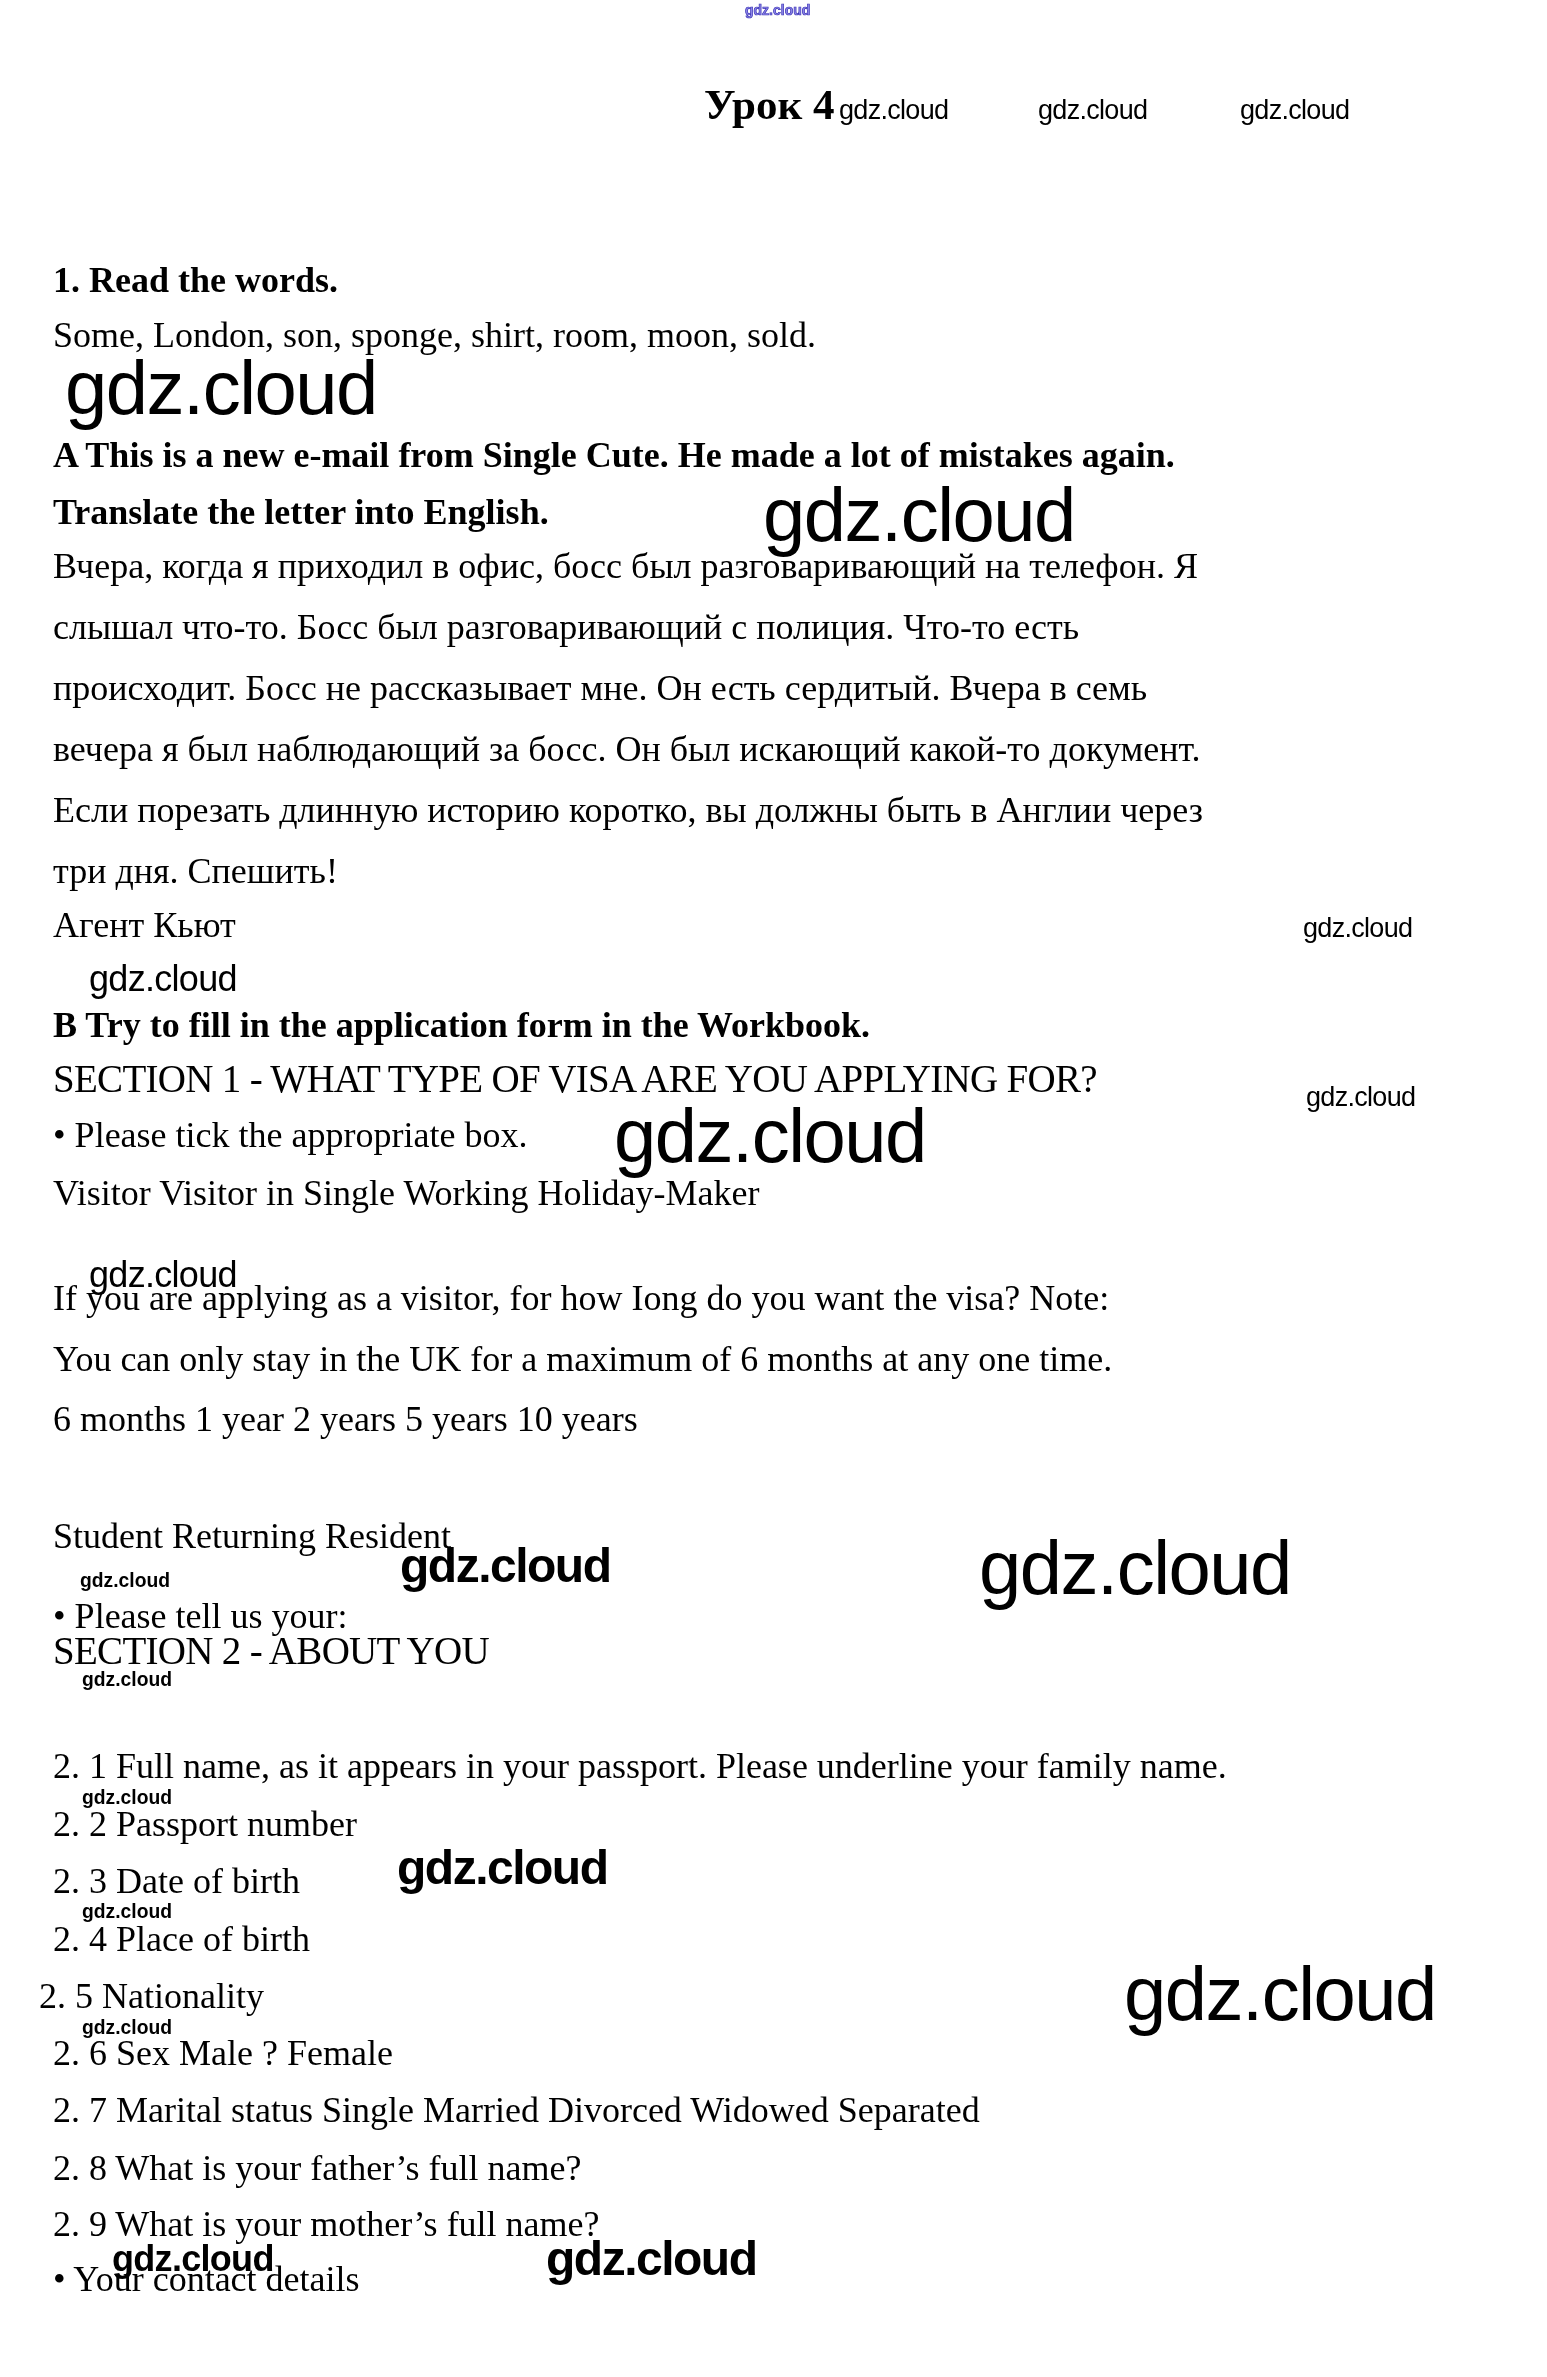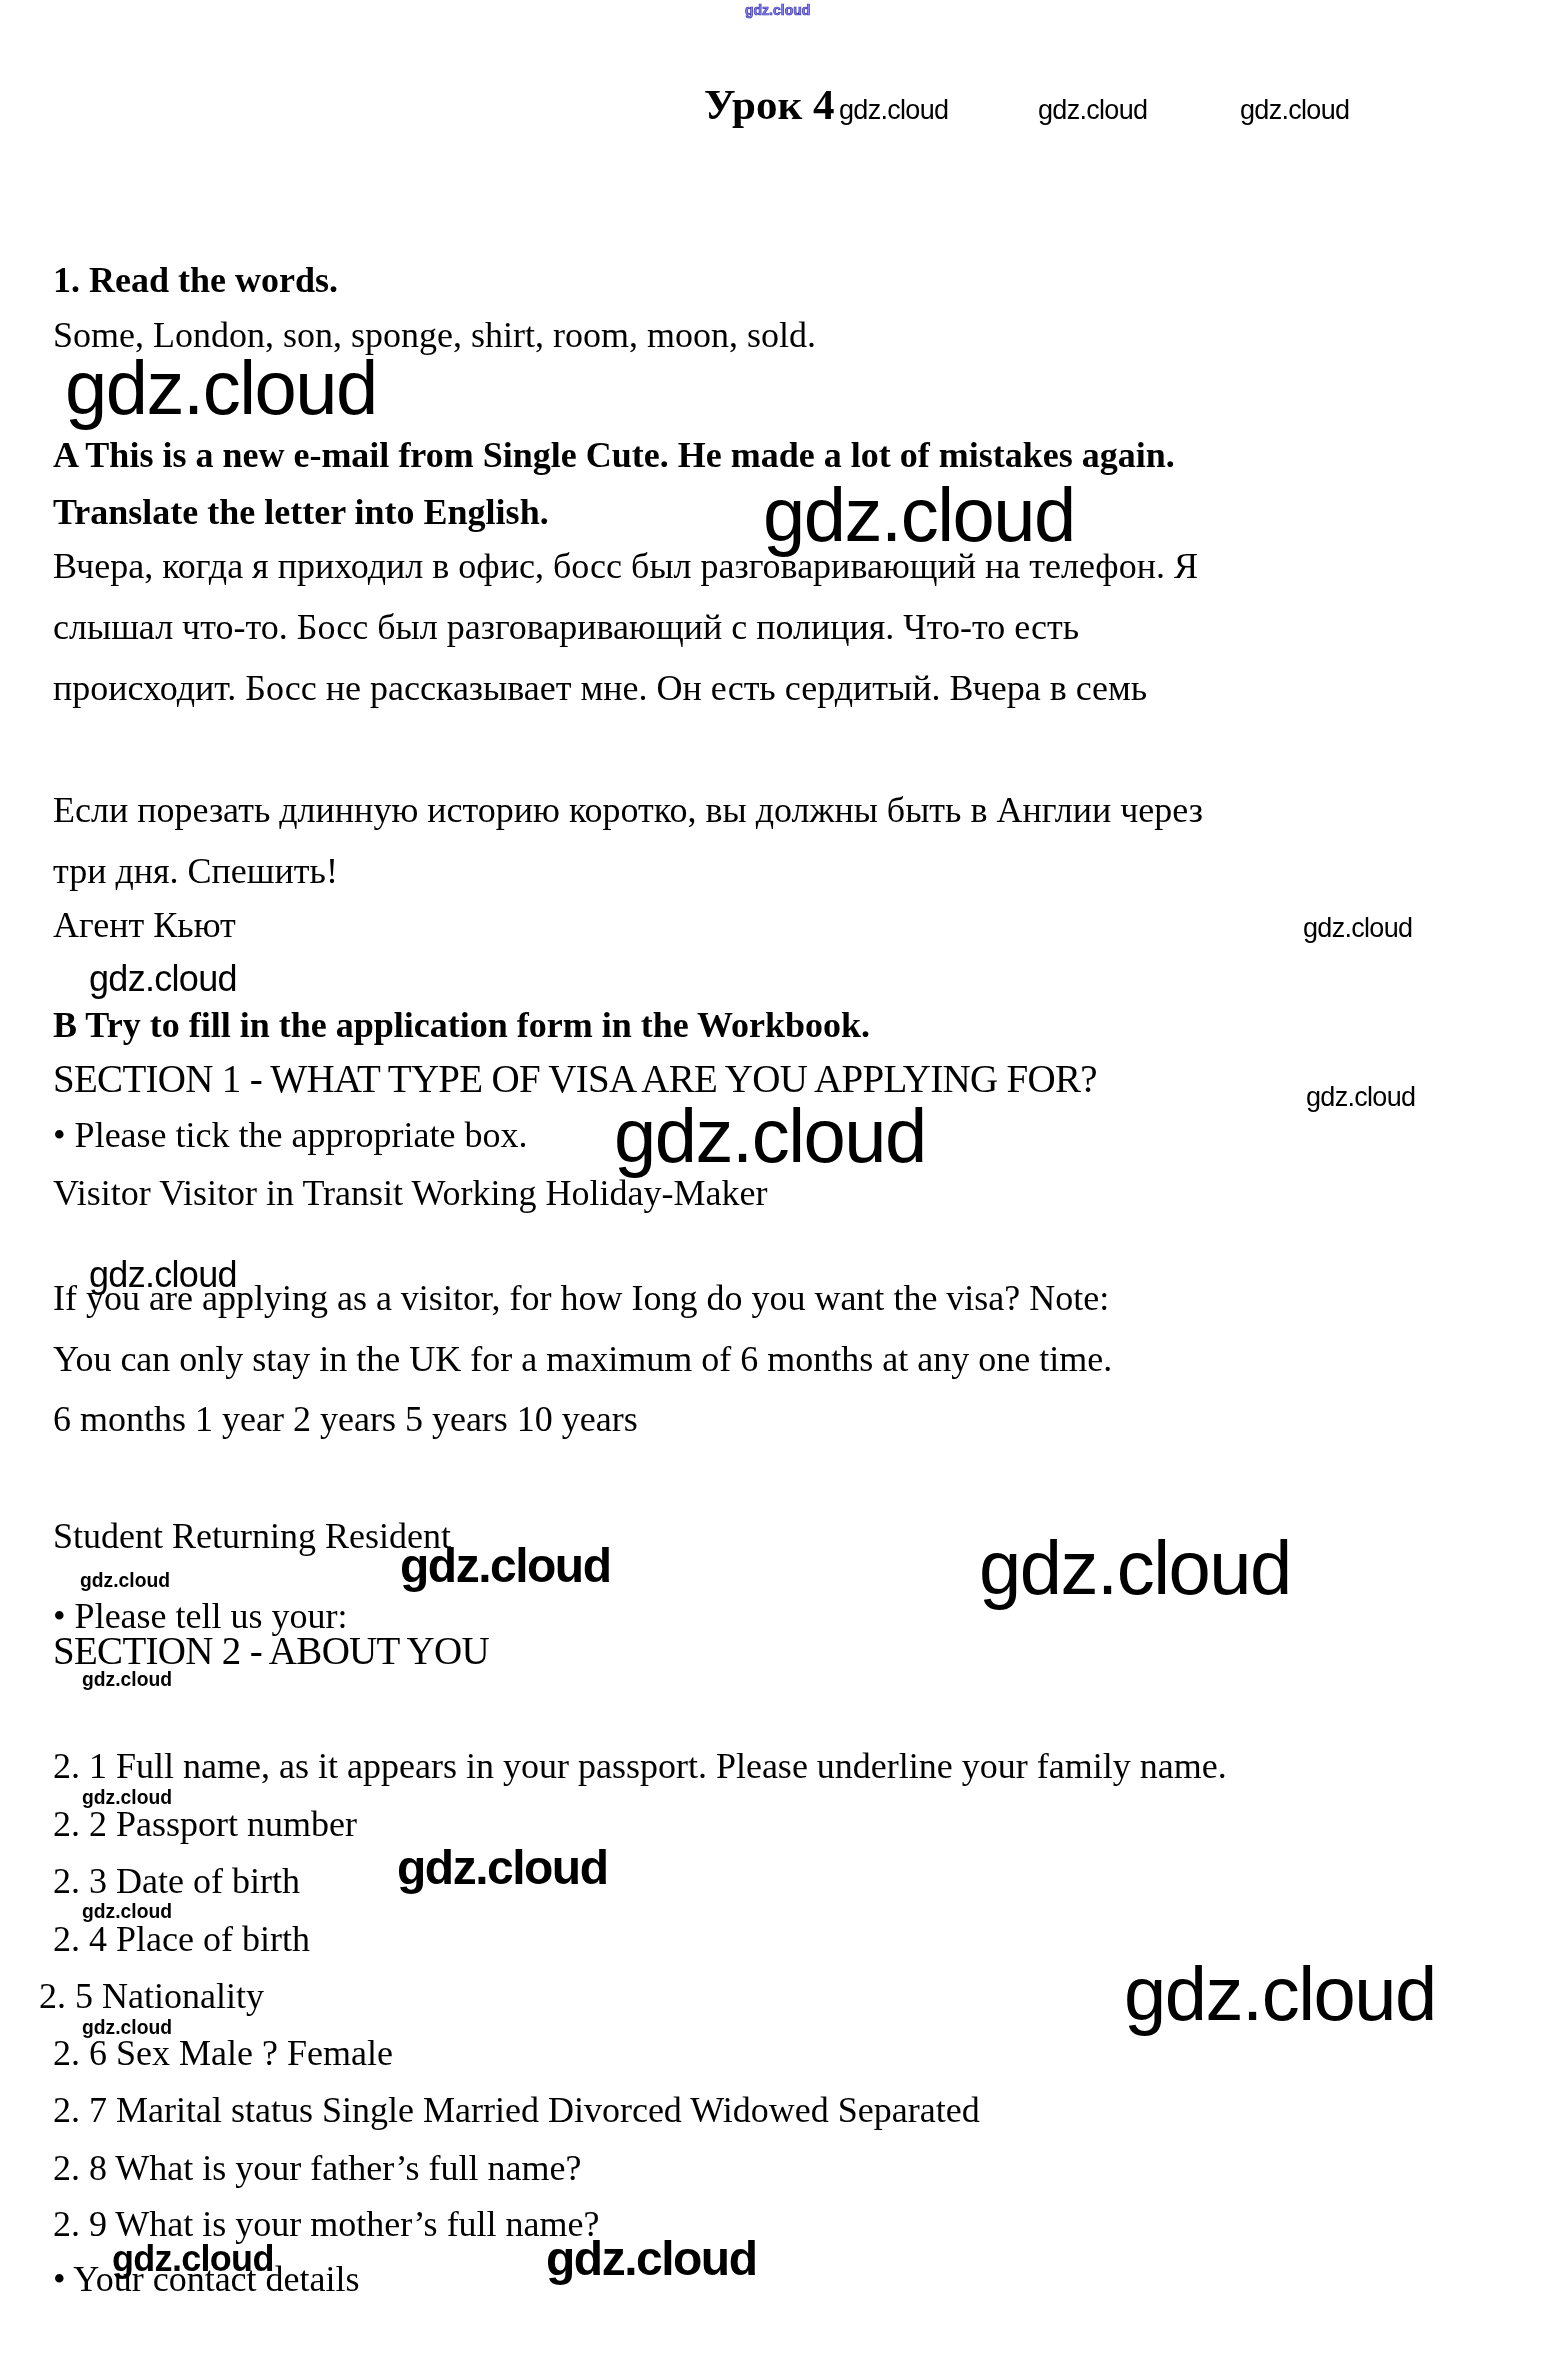--- a/index.html
+++ b/index.html
@@ -81,36 +81,37 @@
 
   <div class="wm wm-big" style="left:65px; top:350px;">gdz.cloud</div>
 
   <div class="line serif-bold" style="left:53px; top:435px;">A This is a new e-mail from Single Cute. He made a lot of mistakes again.</div>
   <div class="line serif-bold" style="left:53px; top:492px;">Translate the letter into English.</div>
   <div class="wm wm-big" style="left:763px; top:477px;">gdz.cloud</div>
 
   <div class="line serif" style="left:53px; top:546px;">Вчера, когда я приходил в офис, босс был разговаривающий на телефон. Я</div>
   <div class="line serif" style="left:53px; top:607px;">слышал что-то. Босс был разговаривающий с полиция. Что-то есть</div>
   <div class="line serif" style="left:53px; top:668px;">происходит. Босс не рассказывает мне. Он есть сердитый. Вчера в семь</div>
+  <div class="line serif" style="left:53px; top:729px;">вечера я был наблюдающий за босс. Он был искающий какой-то документ.</div>
   <div class="line serif" style="left:53px; top:790px;">Если порезать длинную историю коротко, вы должны быть в Англии через</div>
   <div class="line serif" style="left:53px; top:851px;">три дня. Спешить!</div>
   <div class="line serif" style="left:53px; top:905px;">Агент Кьют</div>
 
   <div class="wm wm-small" style="left:1303px; top:915px;">gdz.cloud</div>
   <div class="wm wm-lmed" style="left:89px; top:961px;">gdz.cloud</div>
 
   <div class="line serif-bold" style="left:53px; top:1005px;">B Try to fill in the application form in the Workbook.</div>
 
   <div class="line section-title" style="left:53px; top:1057px;">SECTION 1 - WHAT TYPE OF VISA ARE YOU APPLYING FOR?</div>
   <div class="wm wm-small" style="left:1306px; top:1084px;">gdz.cloud</div>
 
   <div class="line serif" style="left:53px; top:1115px;">• Please tick the appropriate box.</div>
   <div class="wm wm-big" style="left:614px; top:1098px;">gdz.cloud</div>
 
-  <div class="line serif" style="left:53px; top:1173px;">Visitor Visitor in Transit Working Holiday-Maker</div>
+  <div class="line serif" style="left:53px; top:1173px;">Visitor Visitor in Single Working Holiday-Maker</div>
 
   <div class="wm wm-lmed" style="left:89px; top:1257px;">gdz.cloud</div>
 
   <div class="line serif" style="left:53px; top:1278px;">If you are applying as a visitor, for how Iong do you want the visa? Note:</div>
   <div class="line serif" style="left:53px; top:1339px;">You can only stay in the UK for a maximum of 6 months at any one time.</div>
   <div class="line serif" style="left:53px; top:1399px;">6 months 1 year 2 years 5 years 10 years</div>
 
   <div class="line serif" style="left:53px; top:1516px;">Student Returning Resident</div>
 
   <div class="wm wm-tiny" style="left:80px; top:1571px;">gdz.cloud</div>

